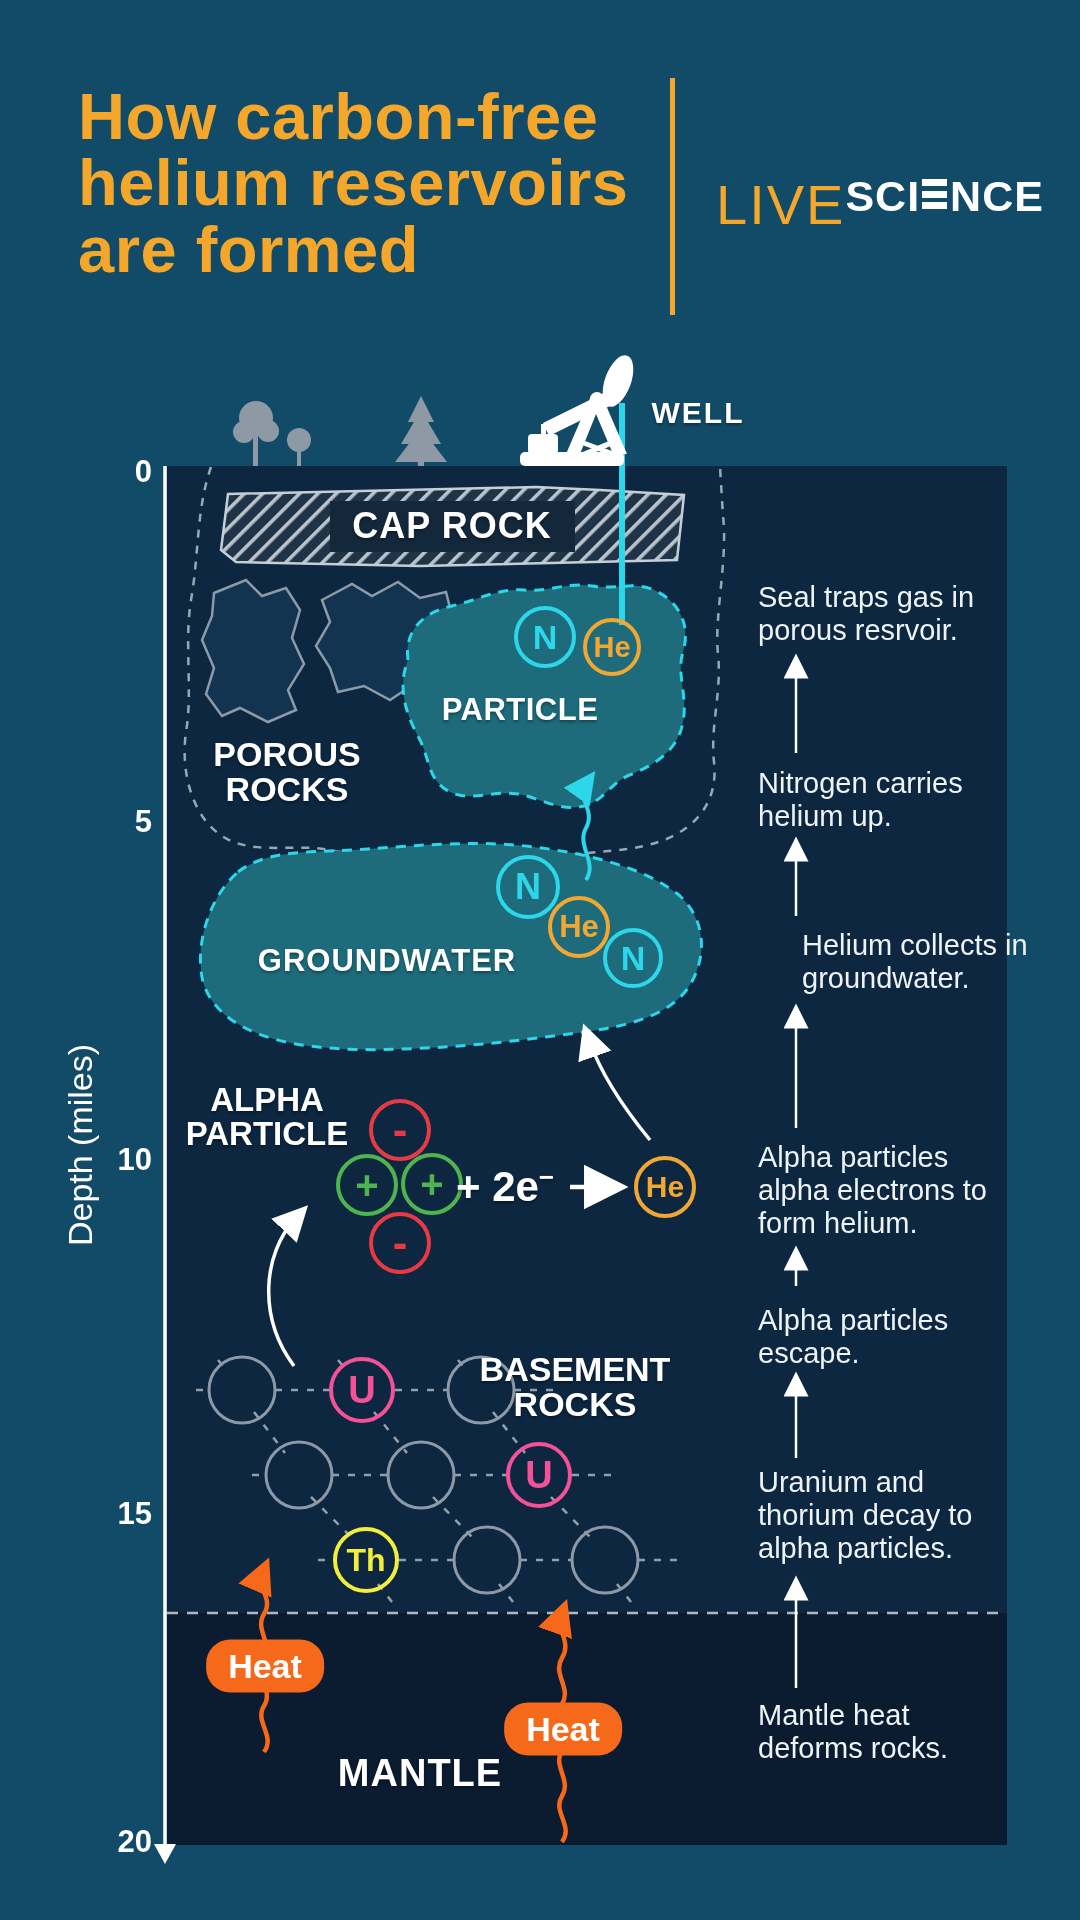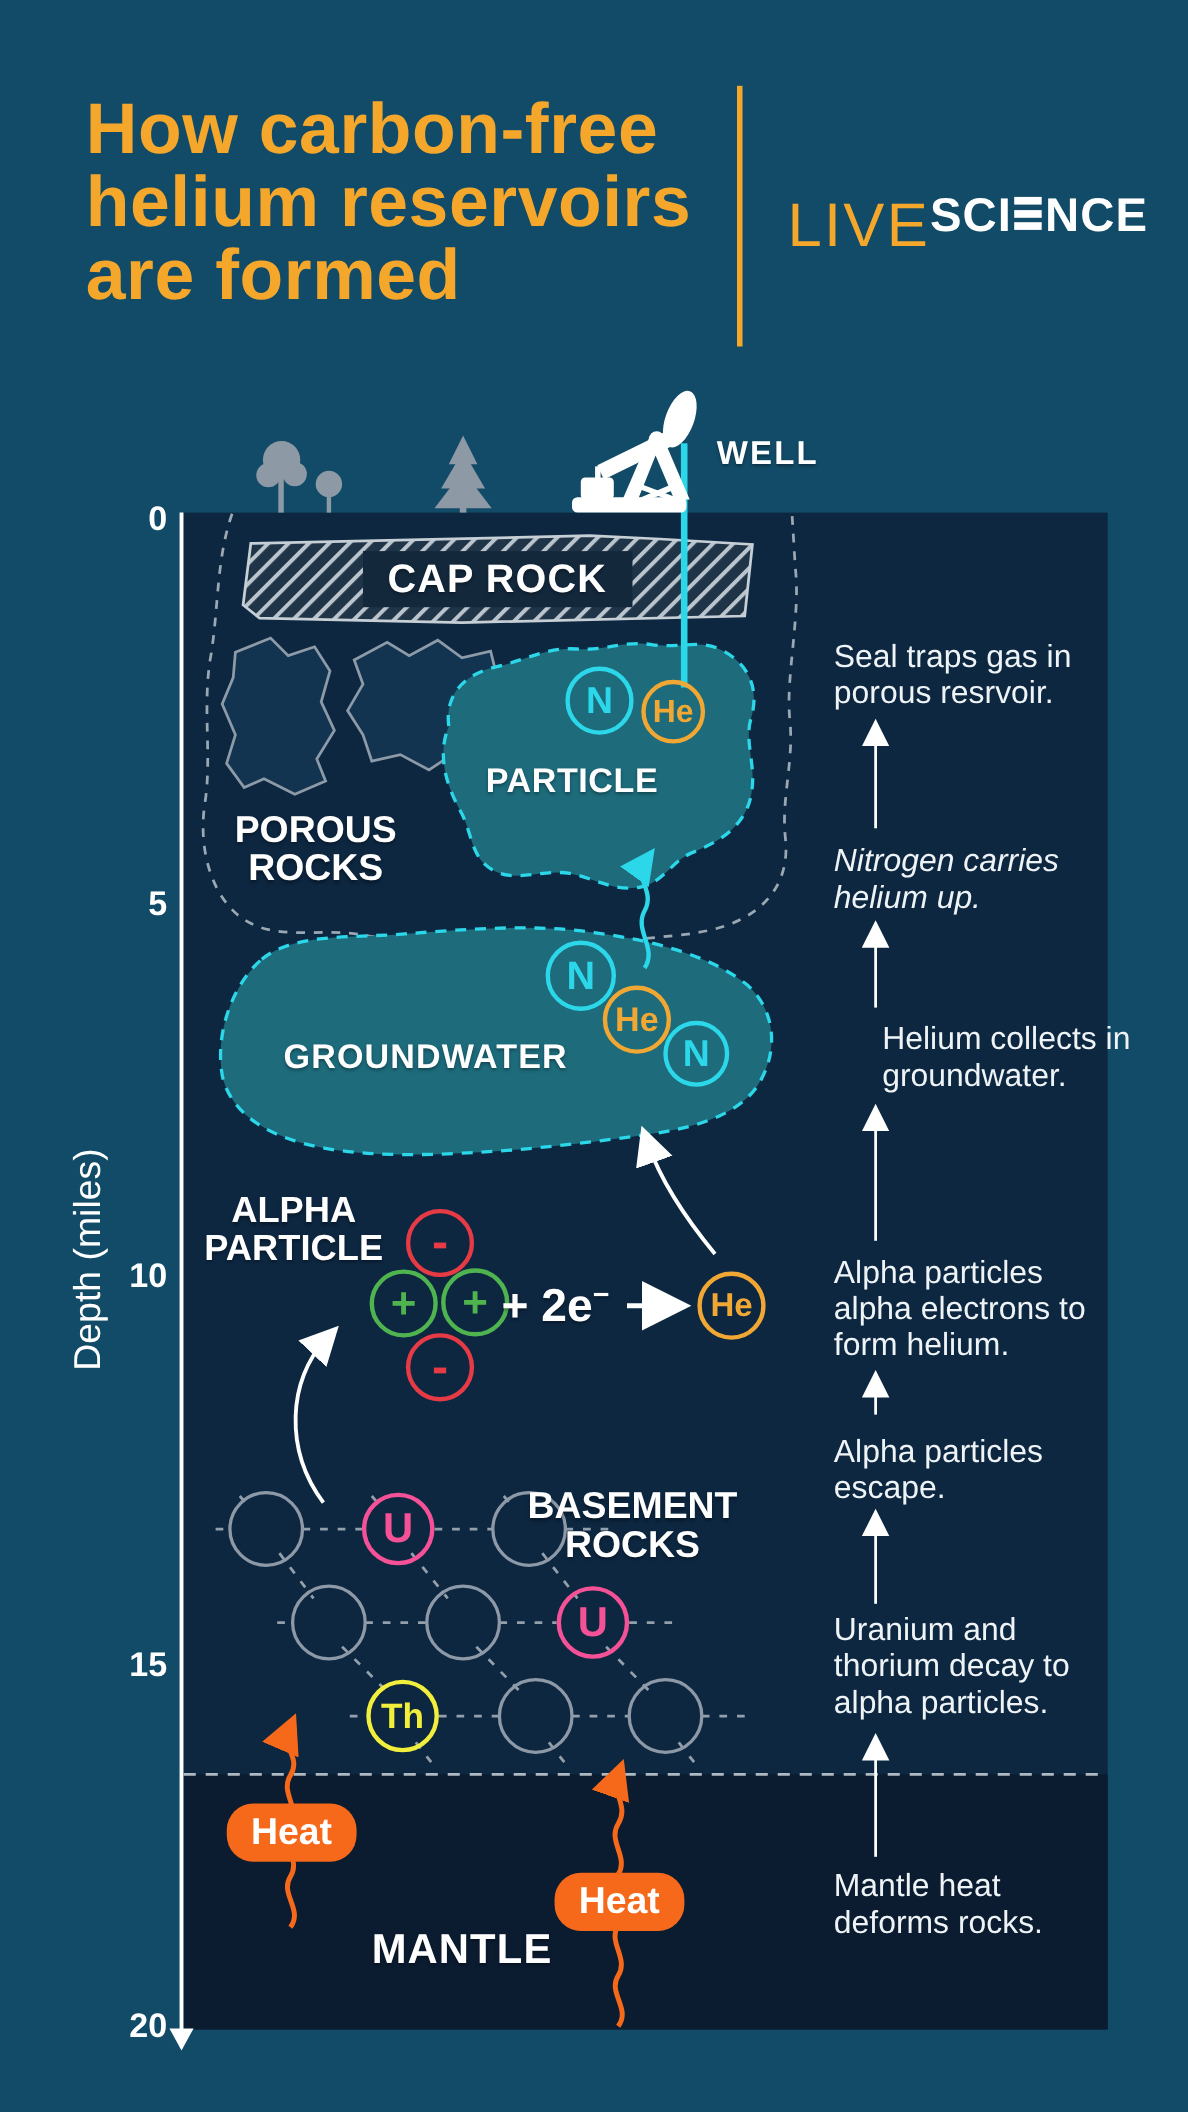--- a/index.html
+++ b/index.html
@@ -225,21 +225,21 @@
   <div class="atom pink" style="left:539px;top:1475px;width:66px;height:66px;font-size:38px;">U</div>
   <div class="atom yellow" style="left:366px;top:1560px;width:66px;height:66px;font-size:32px;">Th</div>
 
   <div class="heat" style="left:265px;top:1666px;">Heat</div>
   <div class="heat" style="left:563px;top:1729px;">Heat</div>
 
   <div class="annotation" style="top:581px;">
     <div>Seal traps gas in</div>
     <div>porous resrvoir.</div>
   </div>
-  <div class="annotation" style="top:767px;font-style:italic;">
+  <div class="annotation" style="top:767px;">
     <div>Nitrogen carries</div>
     <div>helium up.</div>
   </div>
   <div class="annotation" style="top:929px;margin-left:44px;">
     <div>Helium collects in</div>
     <div>groundwater.</div>
   </div>
   <div class="annotation" style="top:1141px;">
     <div>Alpha particles</div>
     <div>alpha electrons to</div>

